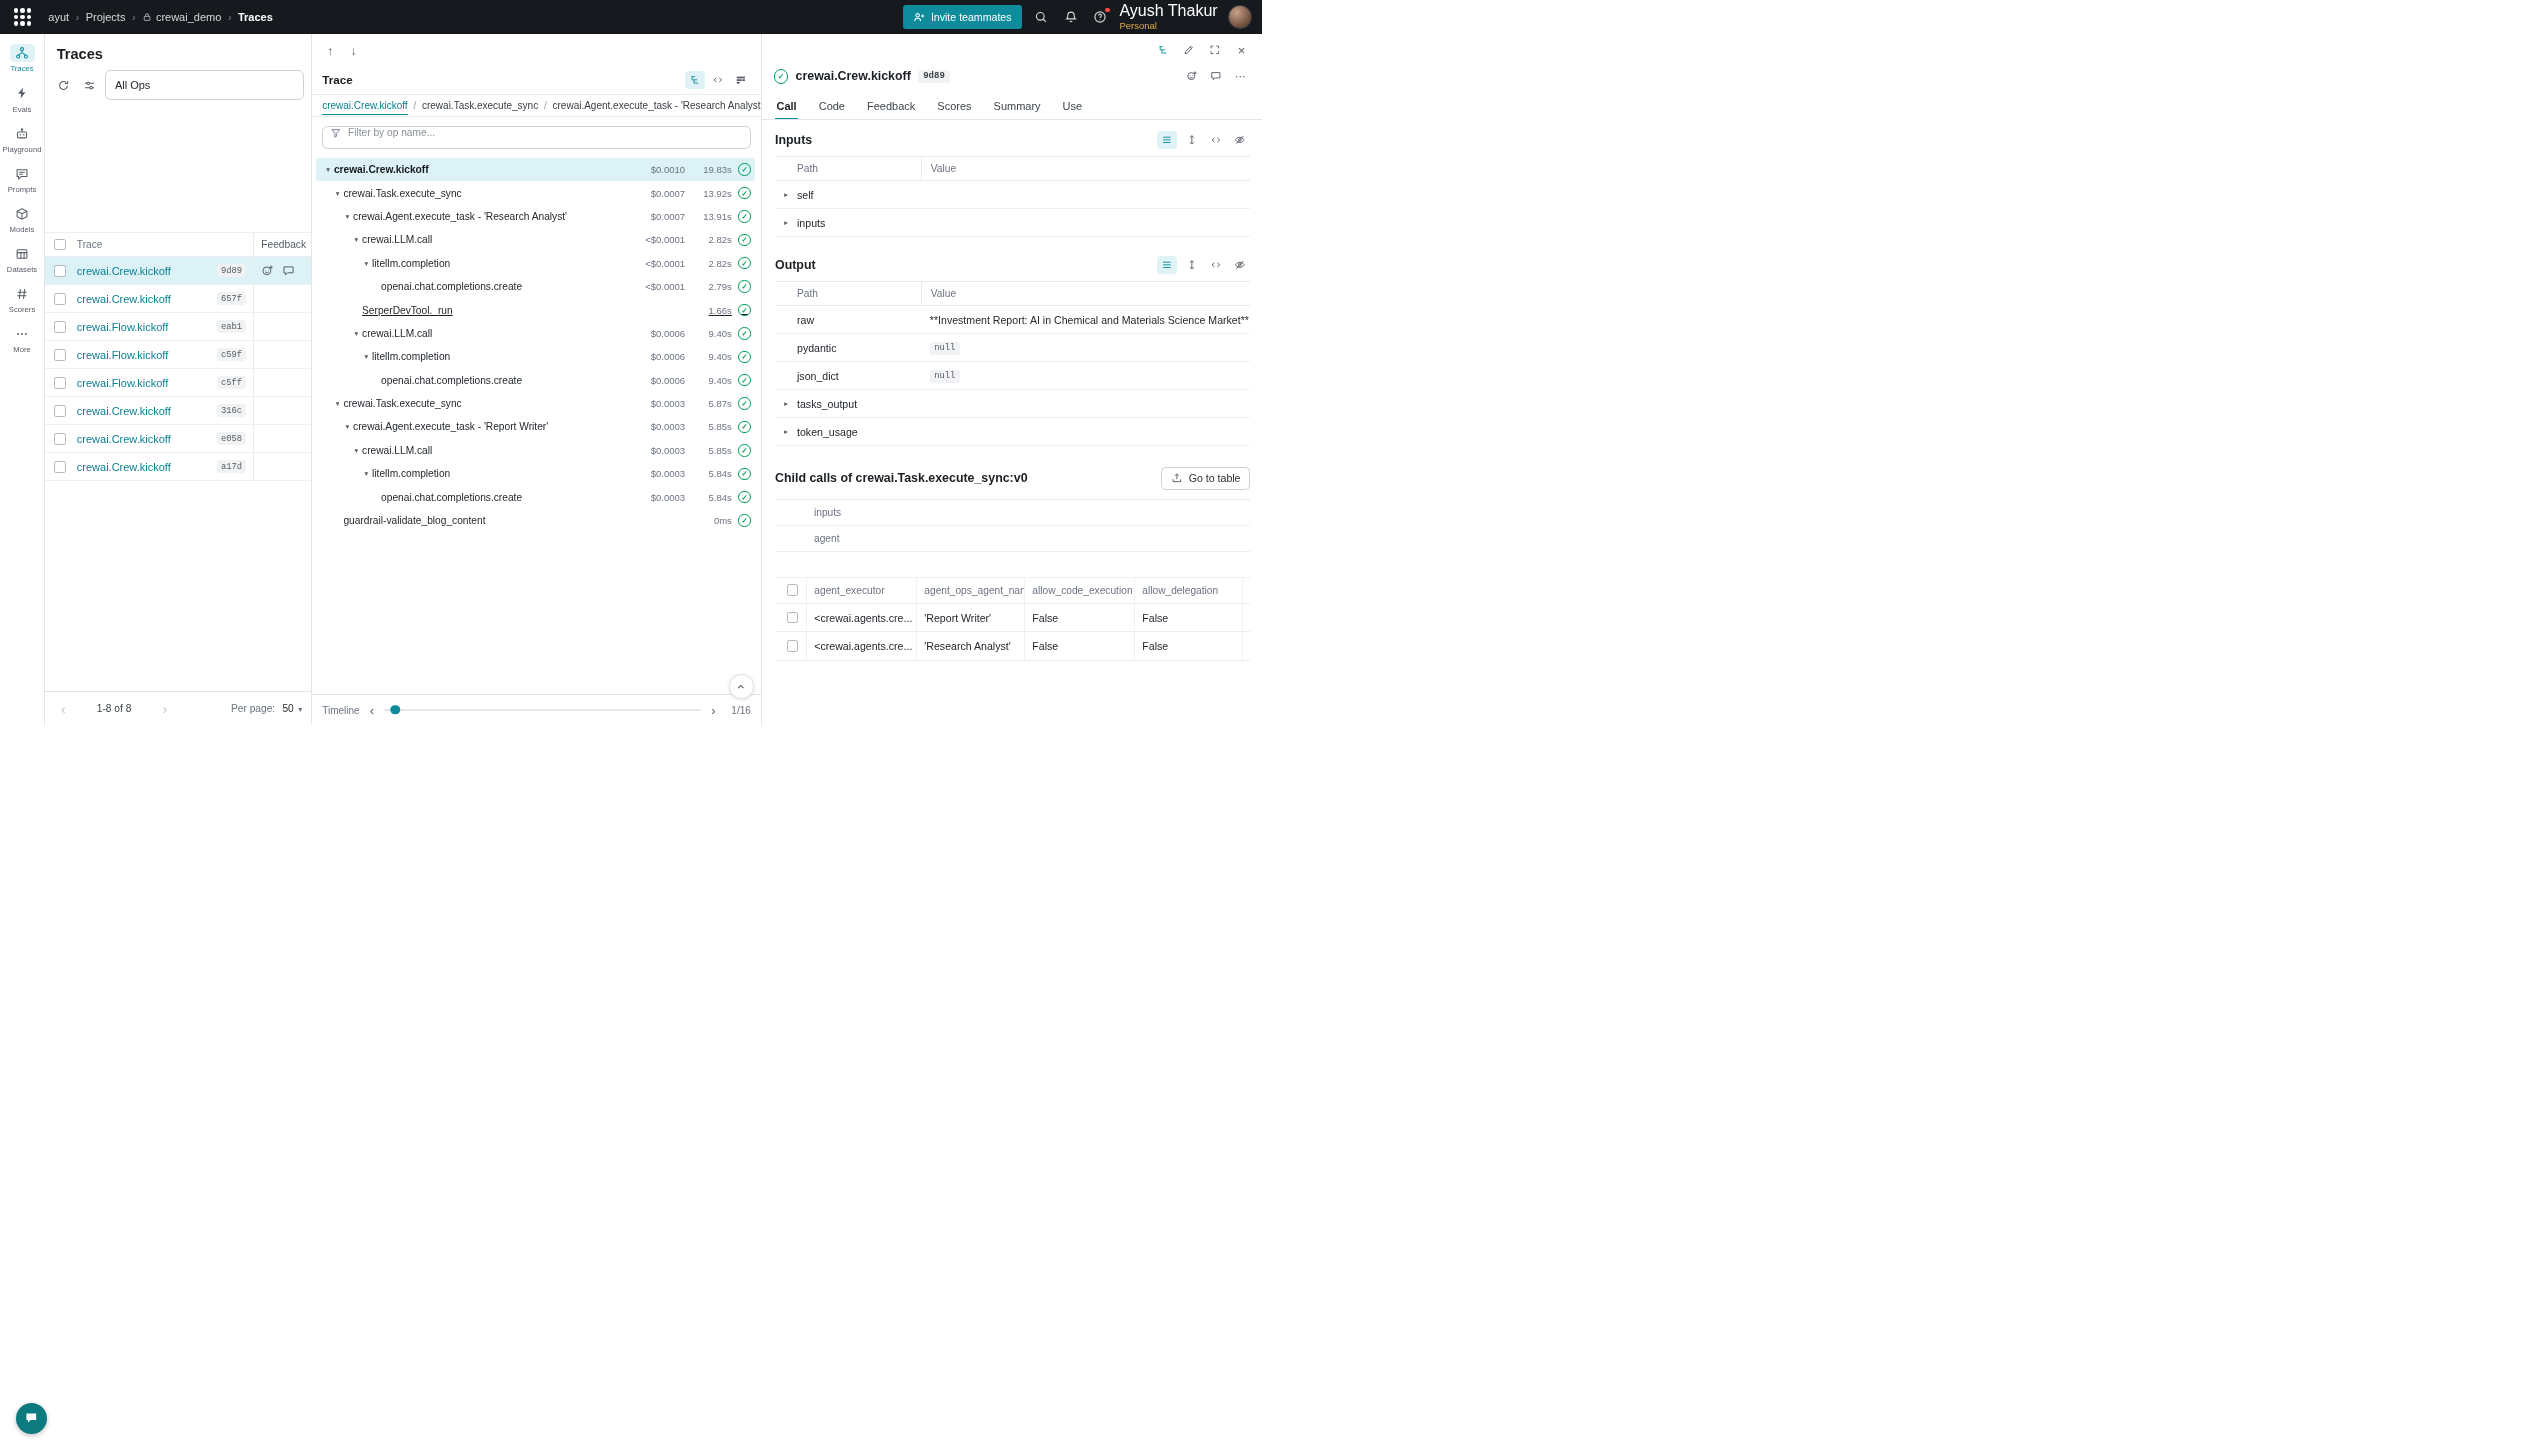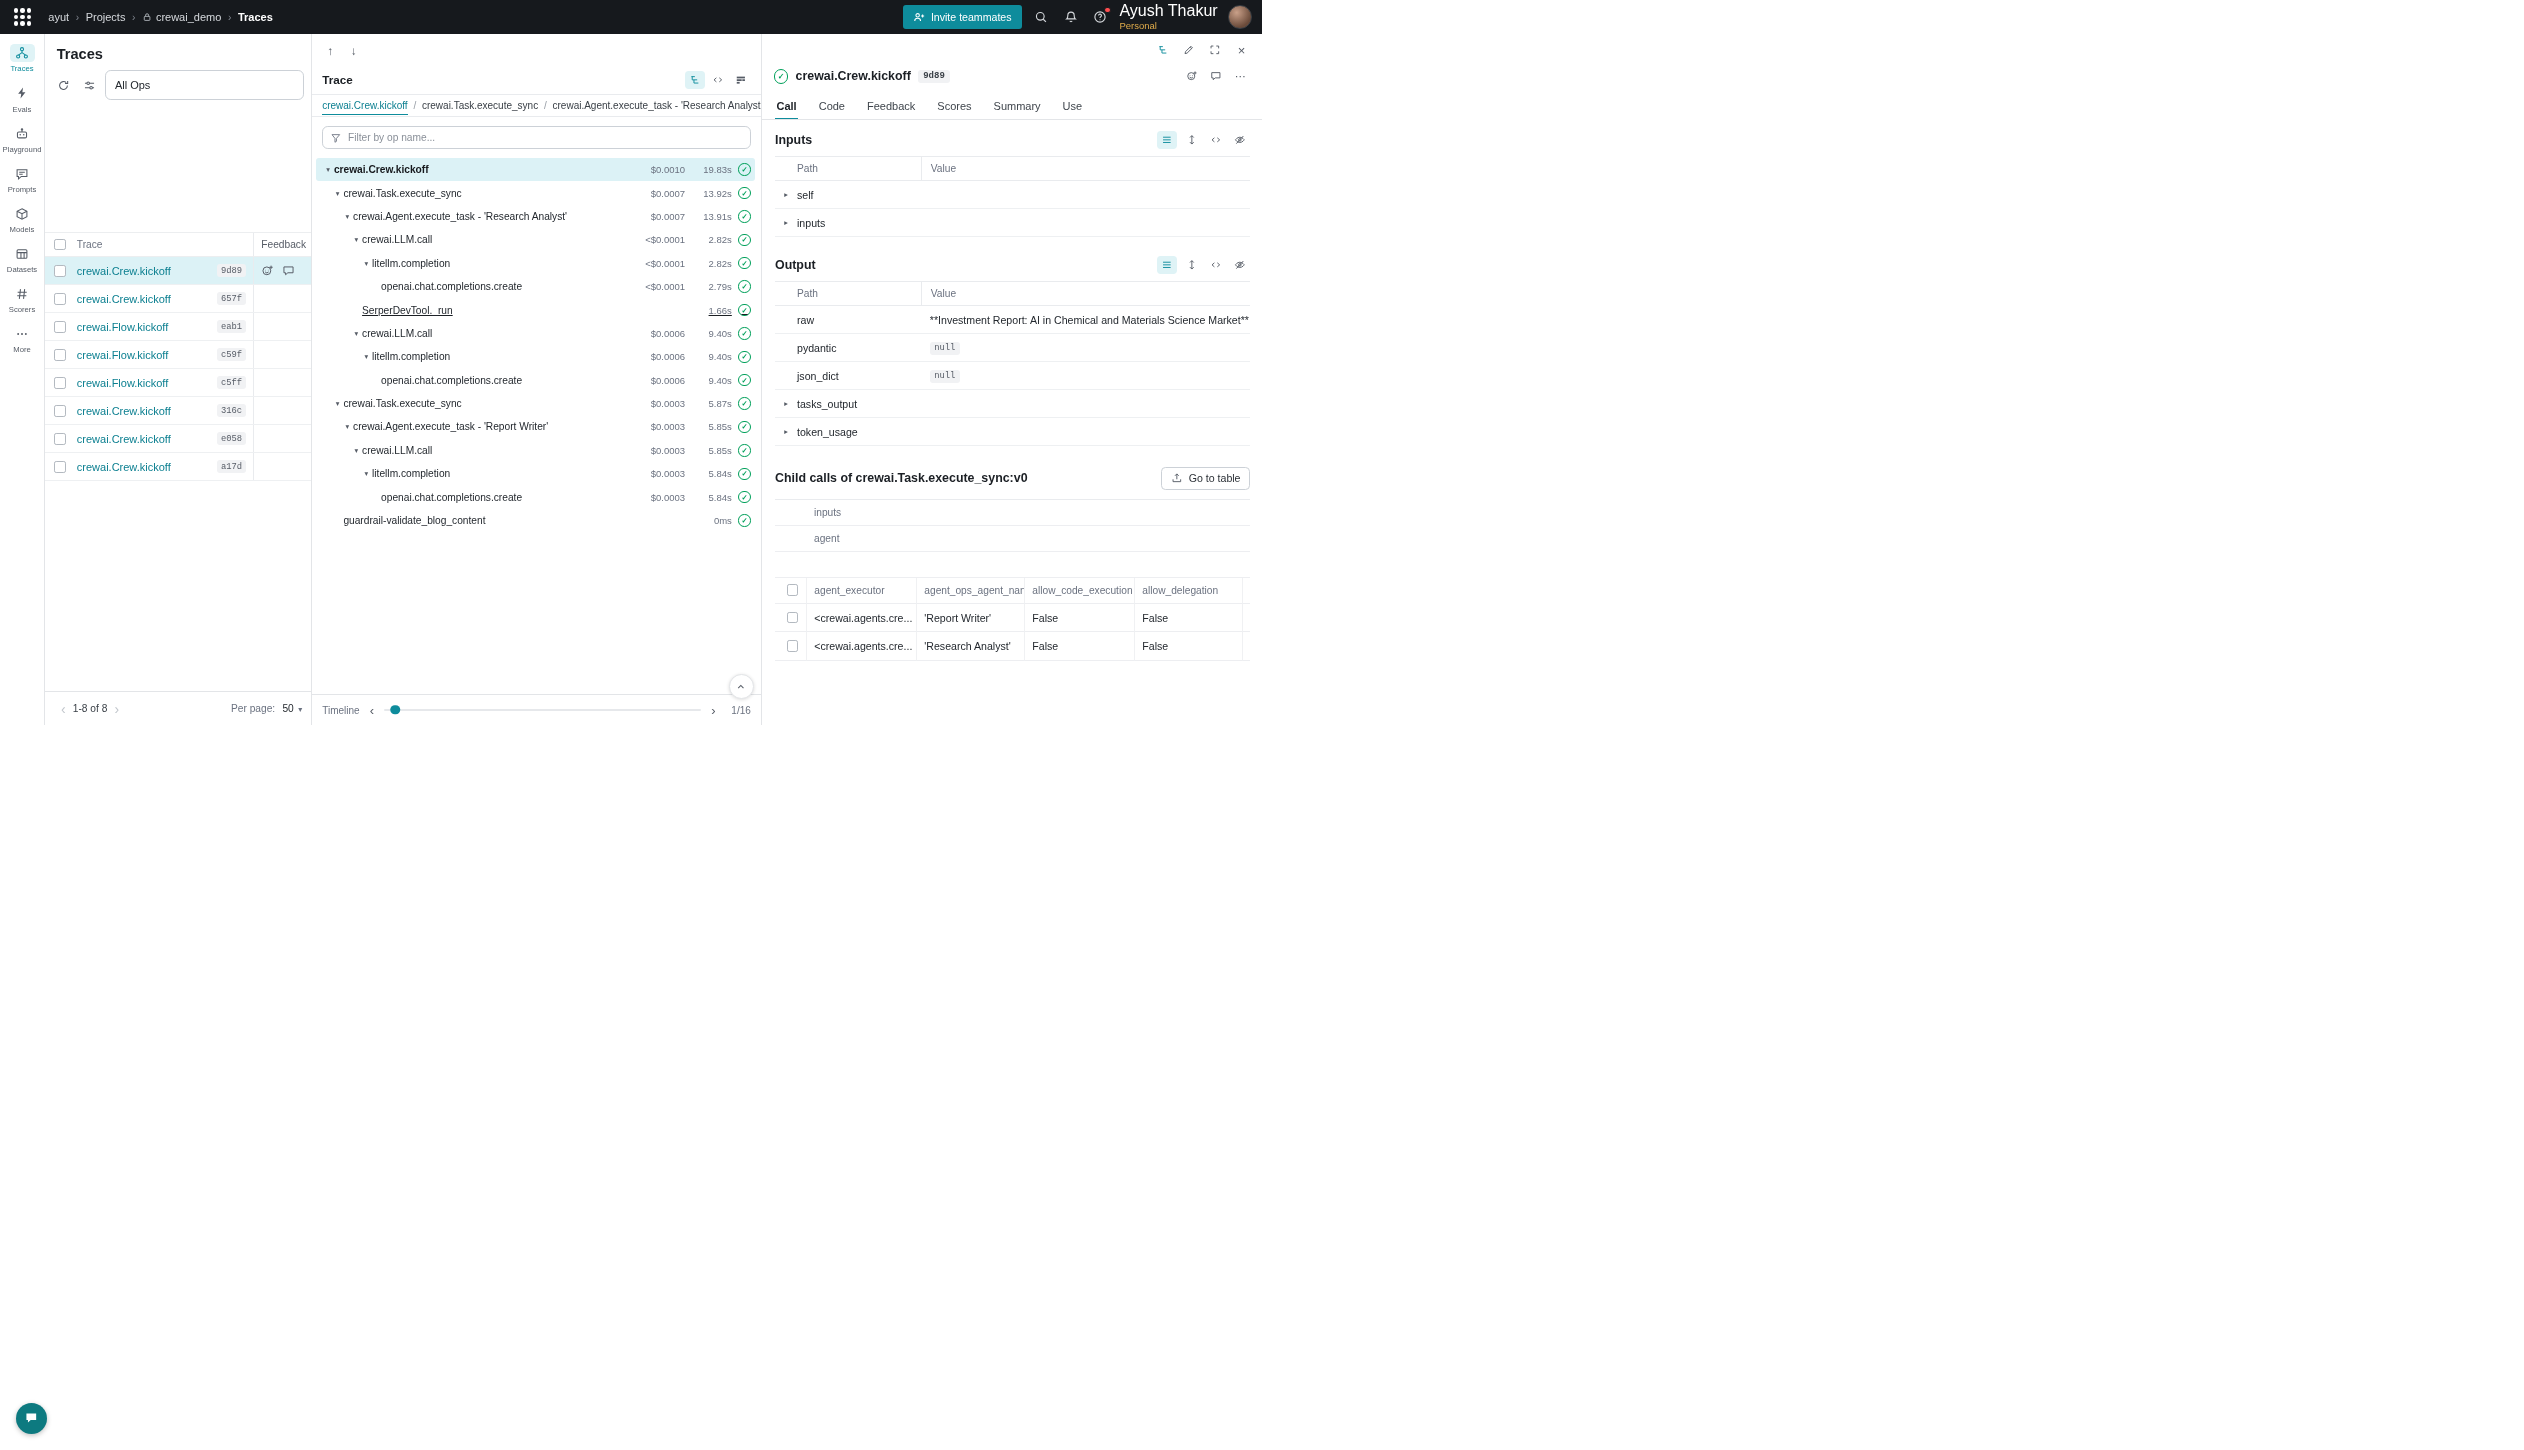--- a/index.html
+++ b/index.html
@@ -66,21 +66,21 @@
   .trow.selected{background:#dcf2f6}
   .cb{width:11.7px;height:11.7px;border:1.1px solid #b3b9c0;border-radius:2.2px;background:#fff;margin-left:3.7px;cursor:pointer}
   .tname{color:#0b7f90;font-size:11px;white-space:nowrap;overflow:hidden;text-overflow:ellipsis;padding-right:4.4px}
   .tid{font-family:"Liberation Mono",monospace;font-size:8.8px;color:#565c66;background:#f1f2f4;
     border-radius:2.9px;padding:1.5px 3.7px;justify-self:end;margin-right:7.3px}
   .fb-cell{border-left:0.7px solid #e9ebee;height:100%;display:flex;align-items:center;gap:7.3px;padding-left:7.3px;color:#565c66}
   .fb-cell svg{width:13px;height:13px;stroke:currentColor;fill:none;stroke-width:1.5}
   .tp-footer{margin-top:auto;border-top:0.7px solid #e3e5e8;height:34px;min-height:34px;display:flex;
     align-items:center;padding:0 8.8px;font-size:10.2px;color:#3a4047}
   .page-arrow{color:#c1c6cc;font-size:14px;width:19px;text-align:center;cursor:pointer;background:none;border:none}
-  .range-text{margin:0 0}
+  .range-text{margin:0 24px}
   .perpage-label{margin-left:auto;color:#6b7280}
   .pp-select{display:flex;align-items:flex-end;gap:4.4px;margin-left:7.3px;color:#23282e;cursor:pointer}
   .pp-caret{color:#6b7280;font-size:8px}
 
   
   .tree-panel{width:450px;min-width:450px;border-right:0.7px solid #e3e5e8;display:flex;
     flex-direction:column;position:relative;background:#fff}
   .tr-toolbar{height:32px;min-height:32px;display:flex;align-items:center;padding:0 7.3px;gap:1.5px;font-size:12.4px}
   .tr-title-row{height:28.5px;min-height:28.5px;display:flex;align-items:center;padding:0 10.2px;border-bottom:0.7px solid #e9ebee}
   .tr-title{font-size:11.7px;font-weight:bold;color:#1b1f24}
@@ -89,21 +89,21 @@
     color:#565c66;cursor:pointer;background:none;border:none;font-size:11px}
   .mini-icon svg{width:11.7px;height:11.7px;stroke:currentColor;fill:none;stroke-width:1.6}
   .mini-icon .filled{fill:currentColor;stroke:none}
   .mini-icon.active{background:#dff3f6;color:#0e8c9c}
   .tr-crumbs{height:22.6px;min-height:22.6px;display:flex;align-items:center;padding:0 10.2px;gap:5.8px;
     border-bottom:0.7px solid #e9ebee;font-size:10px;white-space:nowrap;overflow:hidden}
   .crumb{color:#3a4047;cursor:pointer;padding:4.4px 0 2.9px;border-bottom:1.5px solid transparent}
   .crumb.active{color:#0b7f90;border-bottom-color:#0e8c9c}
   .crumb-sep{color:#9aa0a8}
   .op-filter{margin:8.8px 10.2px 5.8px;height:23.4px;border:0.7px solid #ccd1d7;border-radius:5.8px;display:flex;
-    align-items:center;gap:5.8px;padding:0 7.3px;background:#fff}
+    align-items:flex-start;gap:5.8px;padding:0 7.3px;background:#fff}
   .op-filter svg{width:11.7px;height:11.7px;stroke:#6b7280;fill:none;stroke-width:1.5}
   .op-filter input{border:none;outline:none;flex:1;font-size:10.2px;font-family:inherit;color:#23282e;background:transparent}
   .op-filter input::placeholder{color:#8a9099}
   .tree{flex:1;overflow:hidden;padding:2.9px 5.8px 0 4.4px}
   .tnode{display:flex;align-items:center;height:23.4px;border-radius:2.9px;padding-right:4.4px;cursor:pointer}
   .tnode.selected{background:#dcf2f6}
   .chev{width:11.7px;min-width:11.7px;font-size:7.3px;color:#565c66;text-align:center}
   .tlabel{font-size:10.2px;color:#23282e;white-space:nowrap;overflow:hidden;text-overflow:ellipsis;flex:1}
   .tnode.selected .tlabel{font-weight:bold;color:#16191d}
   .tcost{width:60px;min-width:60px;text-align:right;font-size:9.5px;color:#6b7280}

